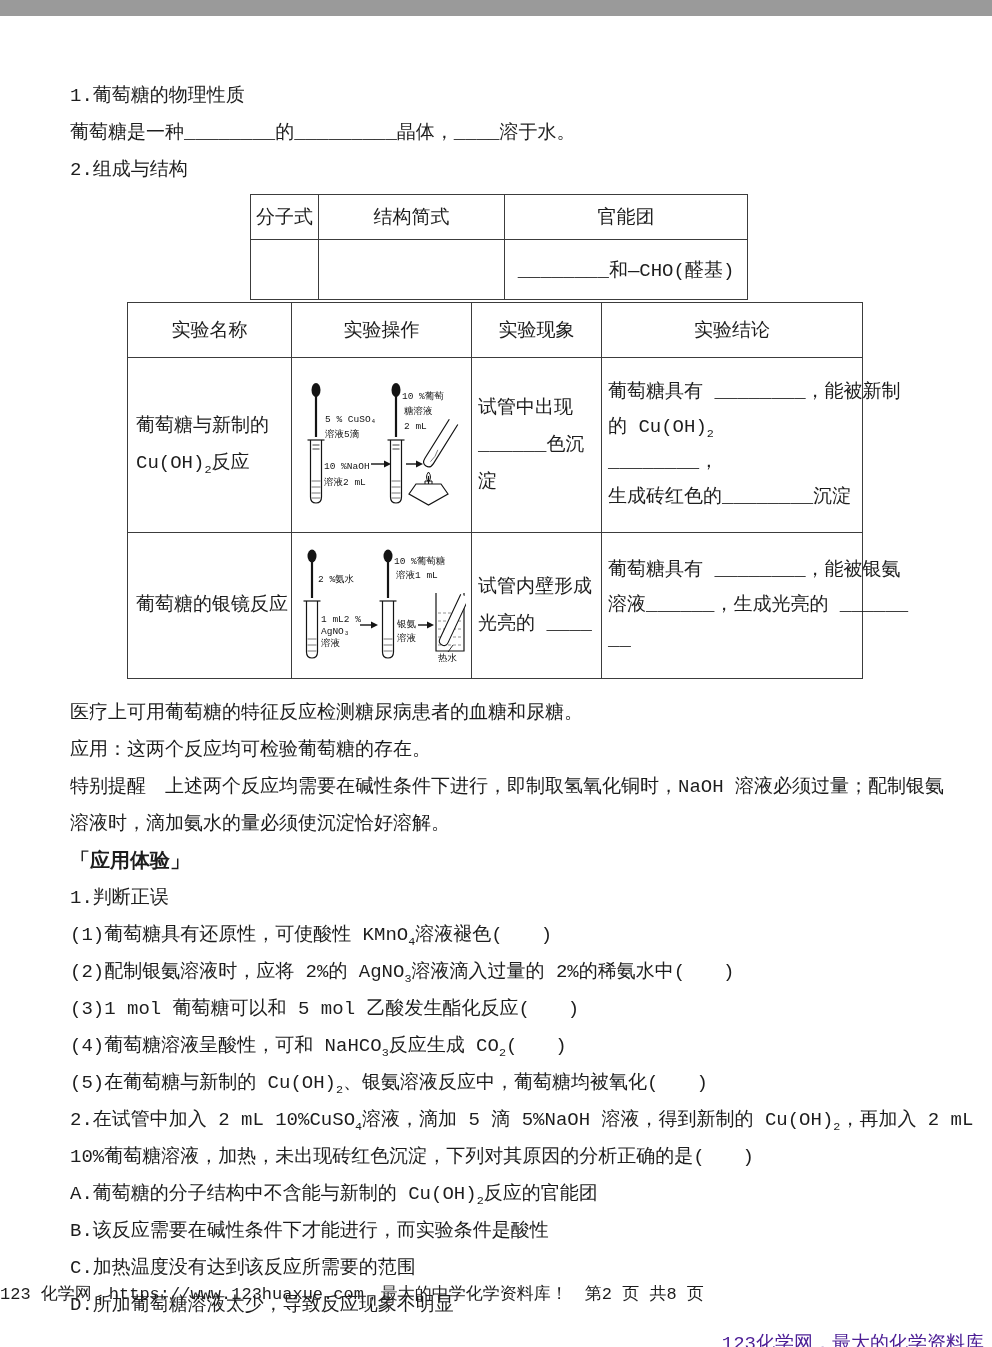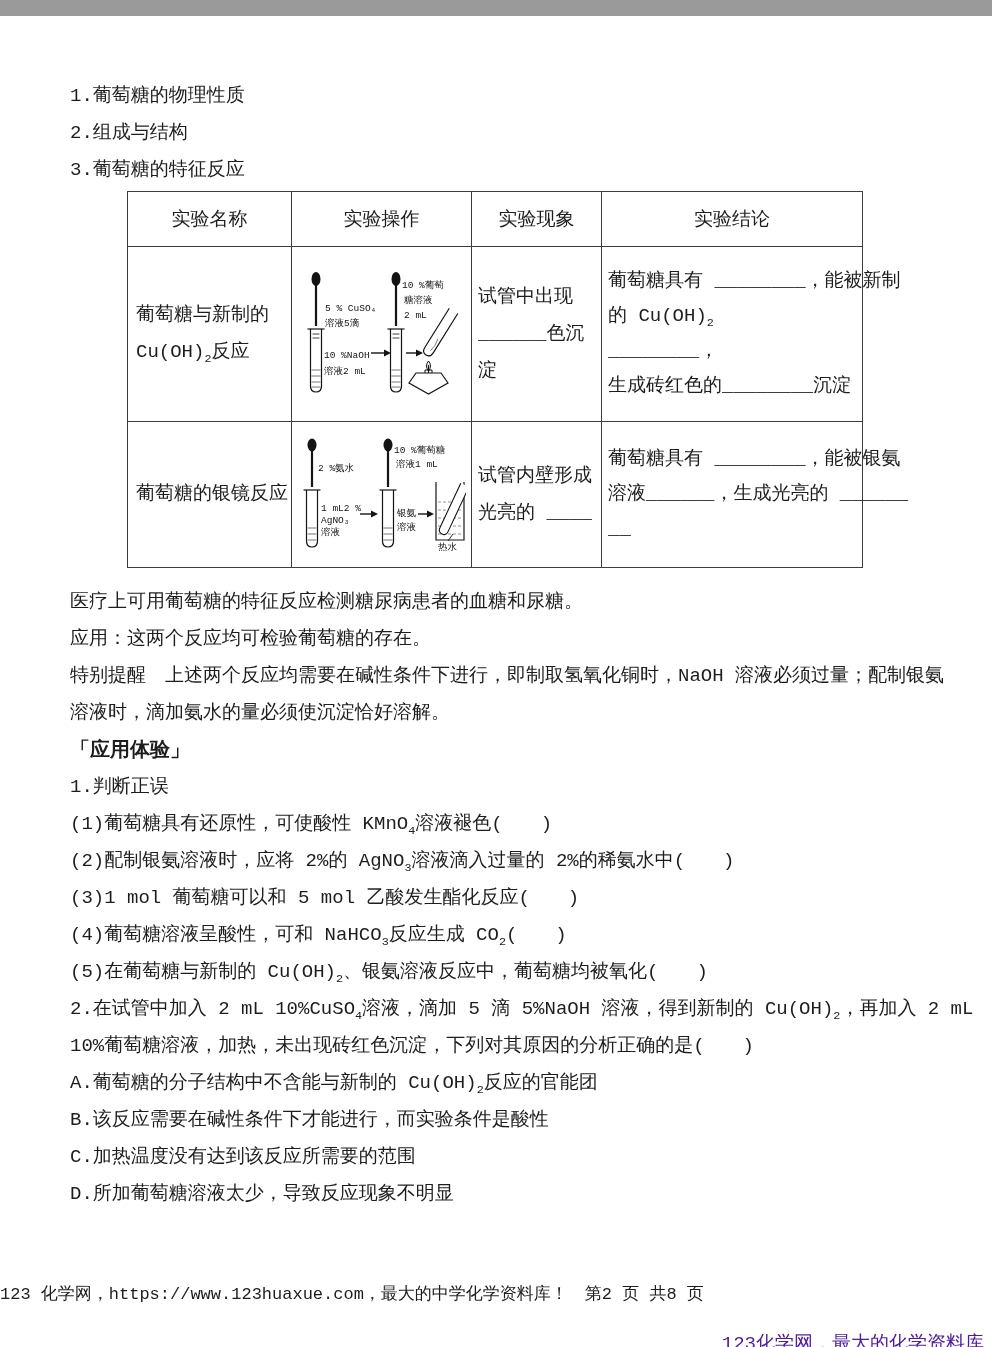--- a/index.html
+++ b/index.html
@@ -51,24 +51,43 @@
     font-size:19px;color:#4c1d95;
   }
 </style>
 </head>
 <body>
 
 <div class="page">
   <div class="content">
 
     <p class="line">1.葡萄糖的物理性质</p>
+    <p class="line">葡萄糖是一种________的_________晶体，____溶于水。</p>
     <p class="line">2.组成与结构</p>
 
-
-    <p class="line">3.葡萄糖的特征反应</p>
+    <table class="t1">
+      <colgroup>
+          <col style="width:68px">
+          <col style="width:186px">
+          <col style="width:243px">
+        </colgroup>
+      <tbody>
+          <tr>
+        <th>分子式</th>
+        <th>结构简式</th>
+        <th>官能团</th>
+      </tr>
+      <tr>
+        <td></td>
+        <td></td>
+        <td>________和—CHO(醛基)</td>
+      </tr>
+    </tbody>
+      </table>
+
 
     <table class="t2">
       <colgroup>
           <col style="width:164px">
           <col style="width:180px">
           <col style="width:130px">
           <col style="width:261px">
         </colgroup>
       <tbody>
           <tr>

